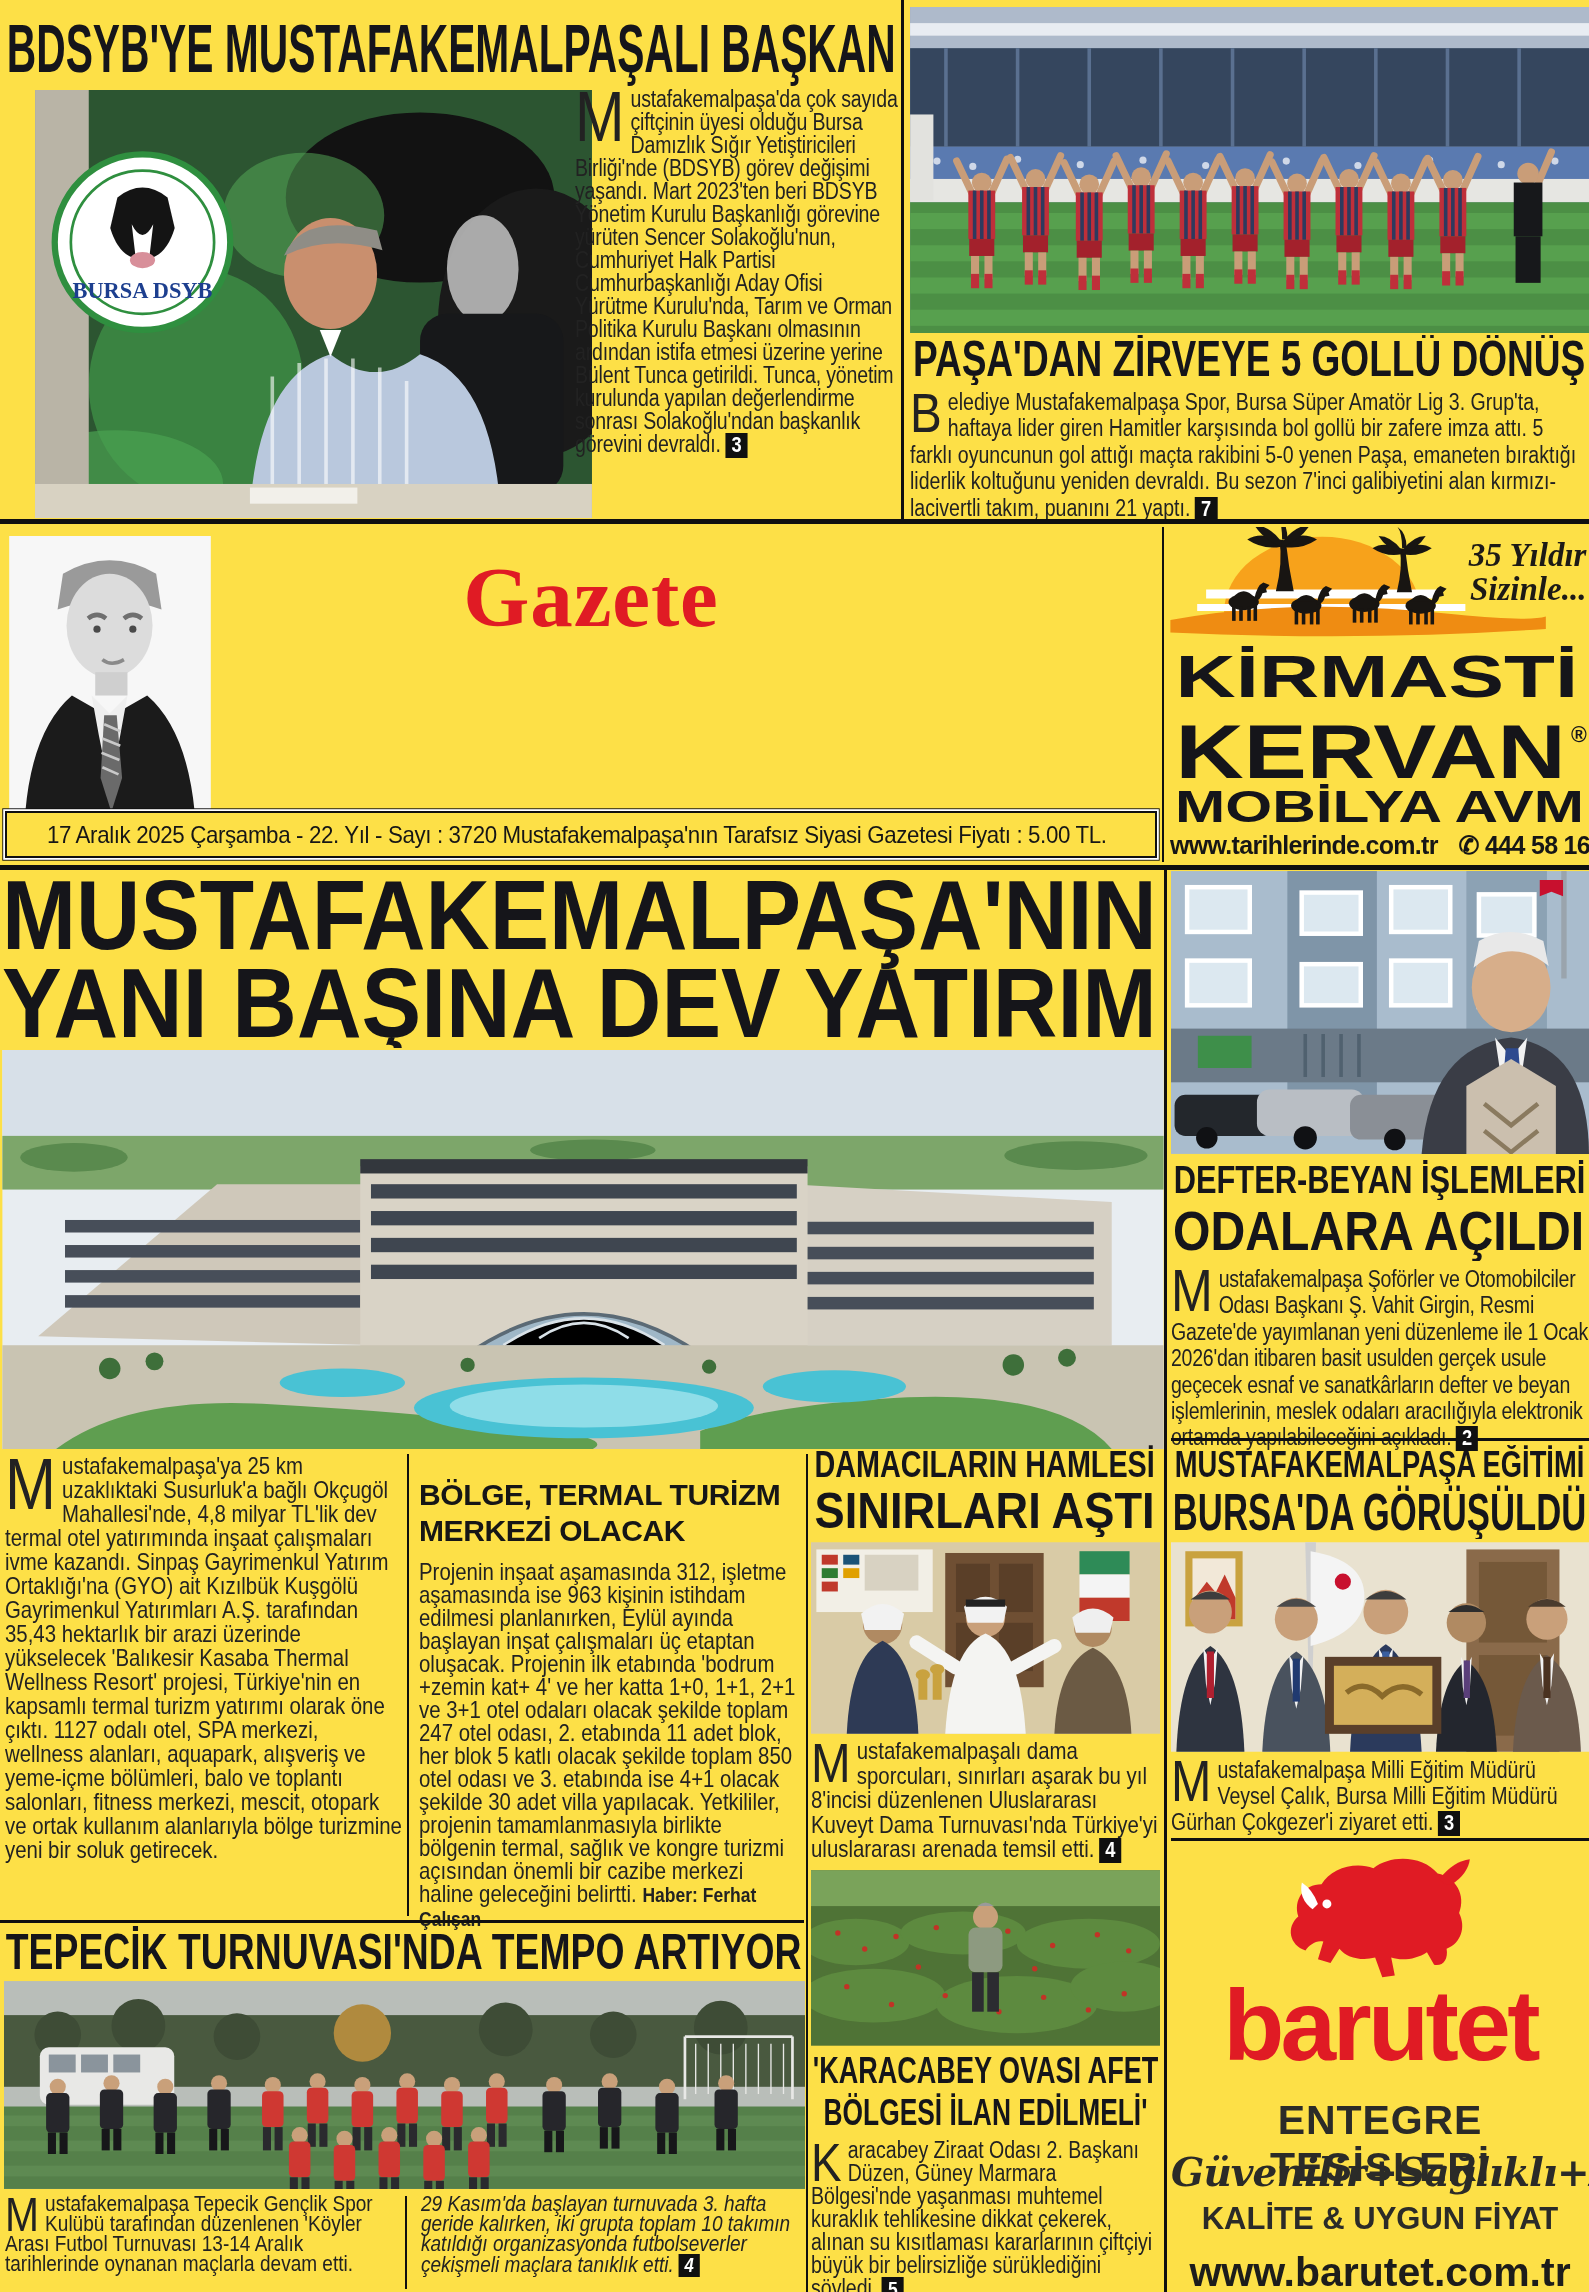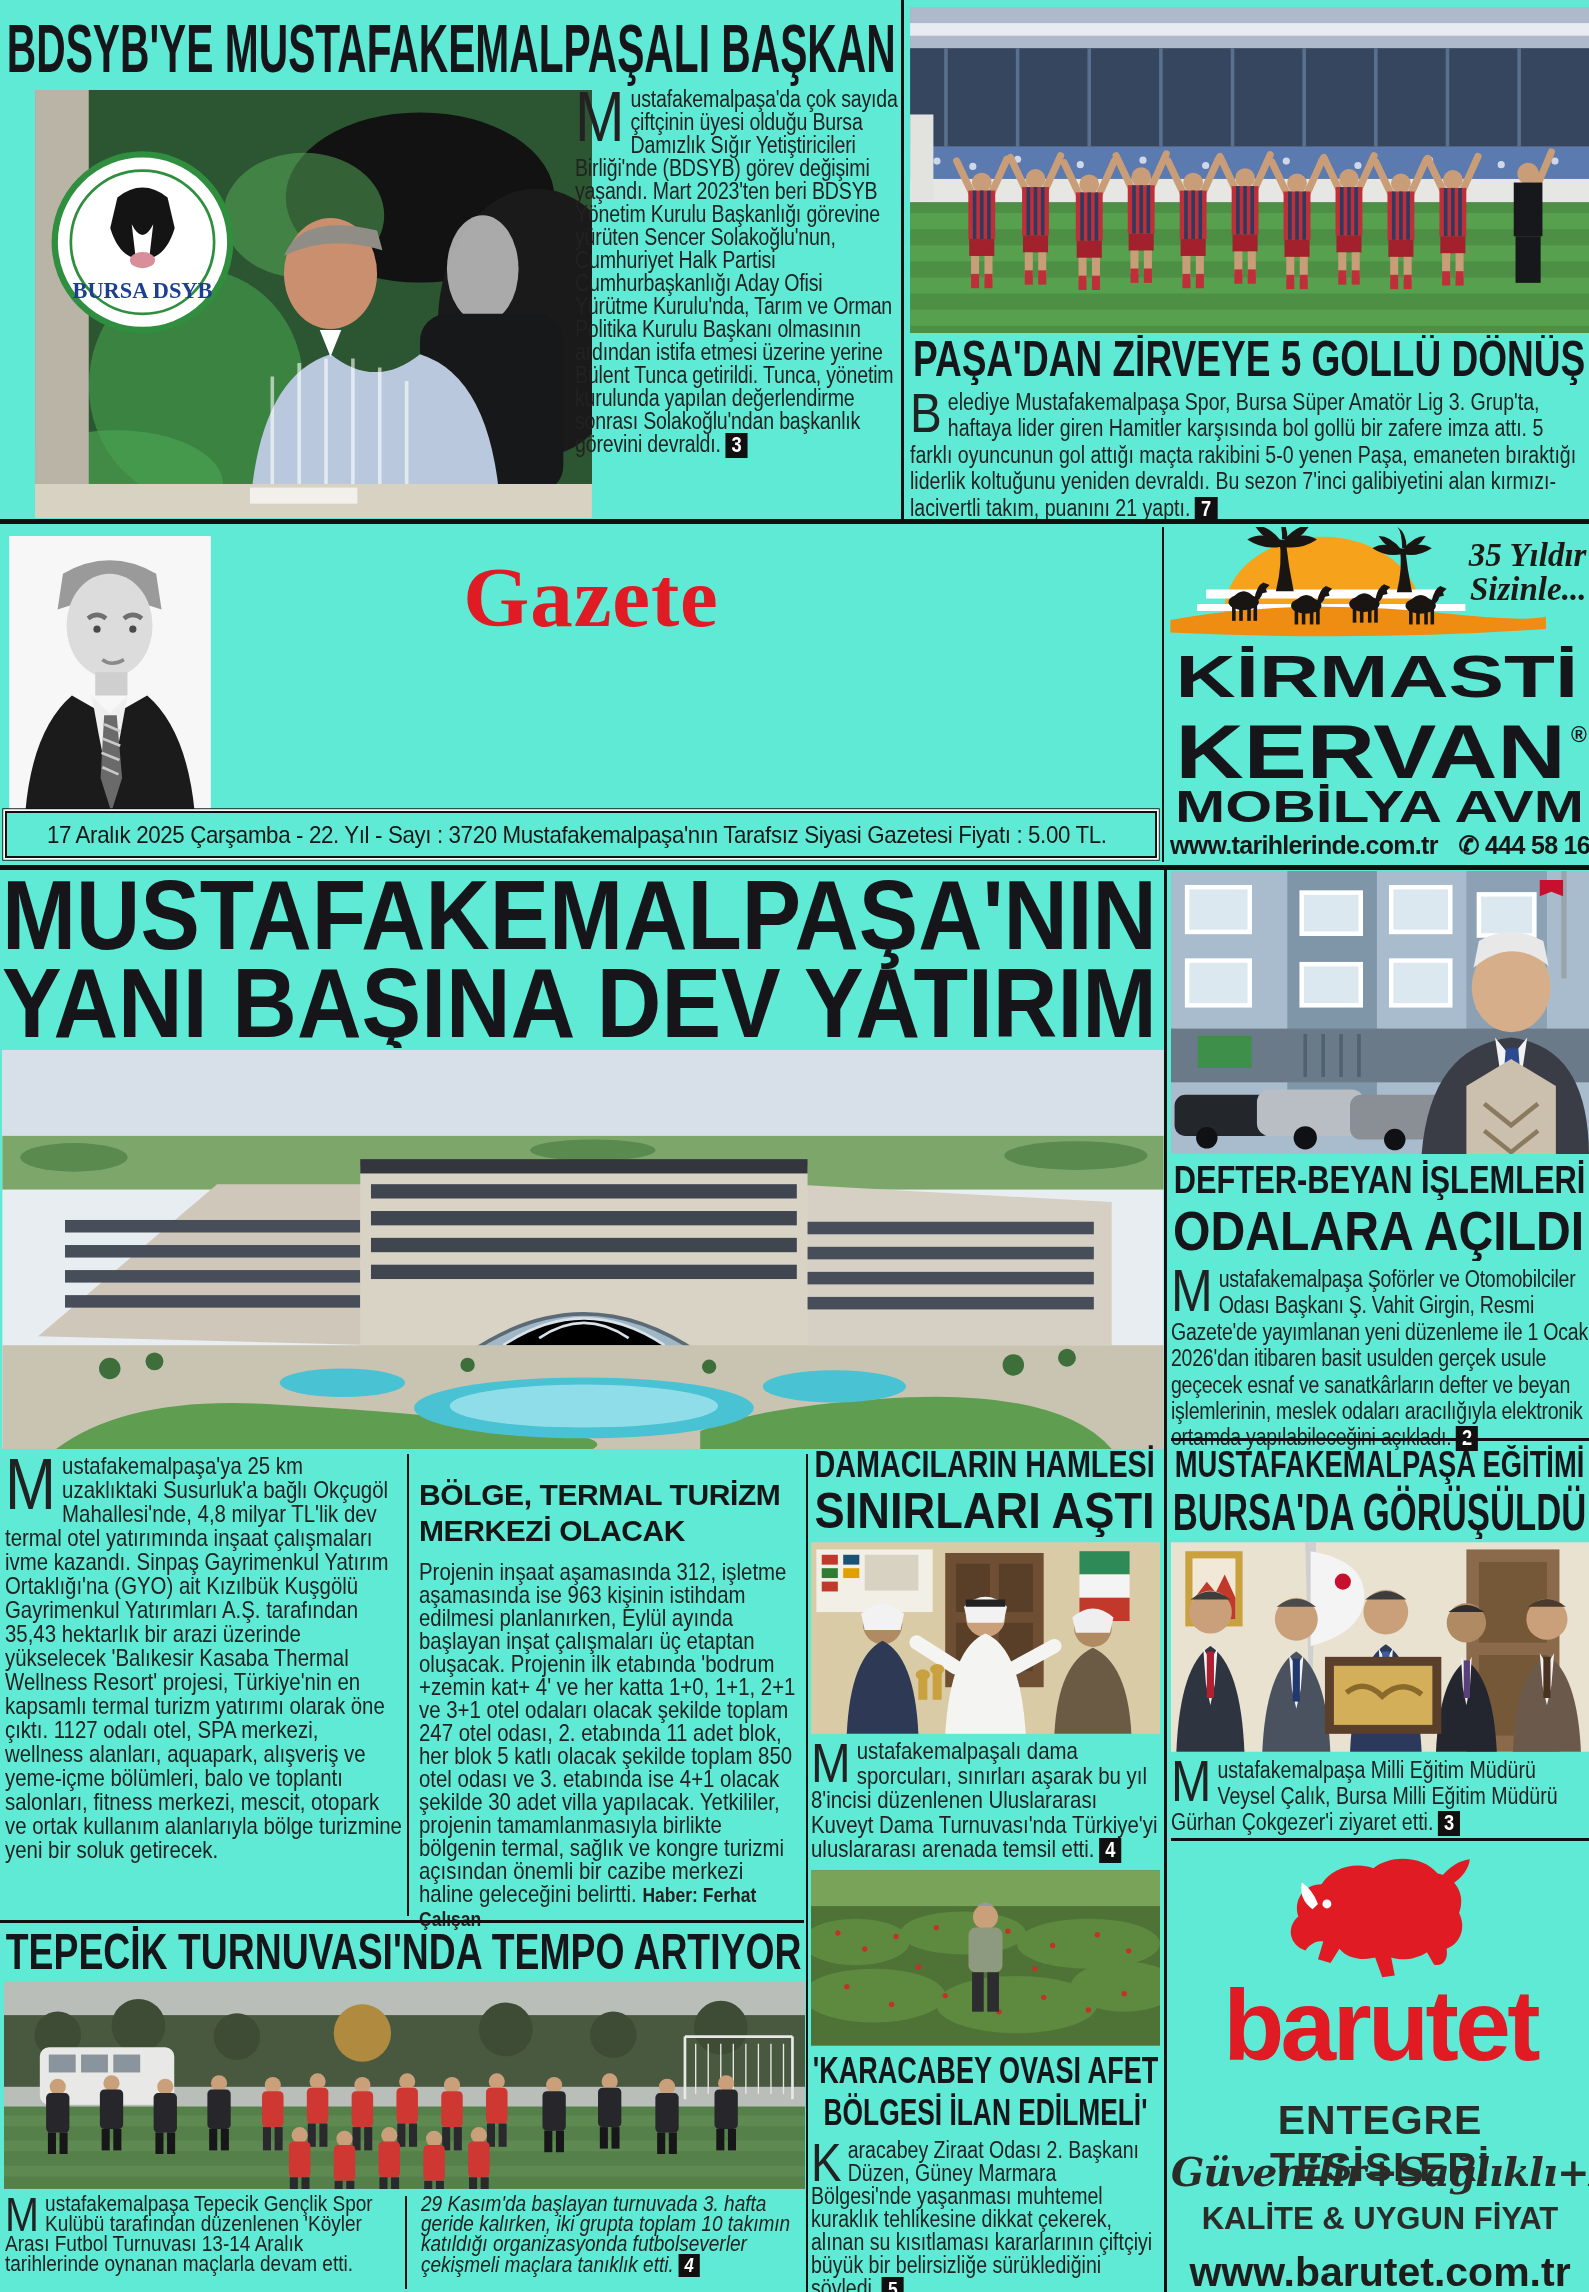--- a/index.html
+++ b/index.html
@@ -1,16 +1,16 @@
 <!DOCTYPE html>
 <html style="font-size:14.3px"><head>
 <meta charset="utf-8">
 <style>
   html,body{margin:0;padding:0;background:#888;}
-  .page{position:relative;width:1590px;height:2293px;background:#5eead4;overflow:hidden;
+  .page{position:relative;width:1590px;height:2293px;background:#fde047;overflow:hidden;
         font-family:"Liberation Sans",sans-serif;color:#161616;}
   .abs{position:absolute;}
   .hsvg{display:block;}
   .hsvg text{font-family:"Liberation Sans",sans-serif;font-weight:bold;fill:#15151a;}
   .body-txt{color:#222;}
   .narrow{transform:scaleX(.85);transform-origin:0 0;}
   .dropcap{float:left;font-weight:400;color:#222;line-height:.78;margin:1.8px 7.2px 0 0;}
   .pref{display:inline-block;background:#101010;color:#fff;font-weight:700;
         padding:0 7.2px;line-height:1.15;margin-left:5.4px;}
   .vrule{position:absolute;background:#101010;}

